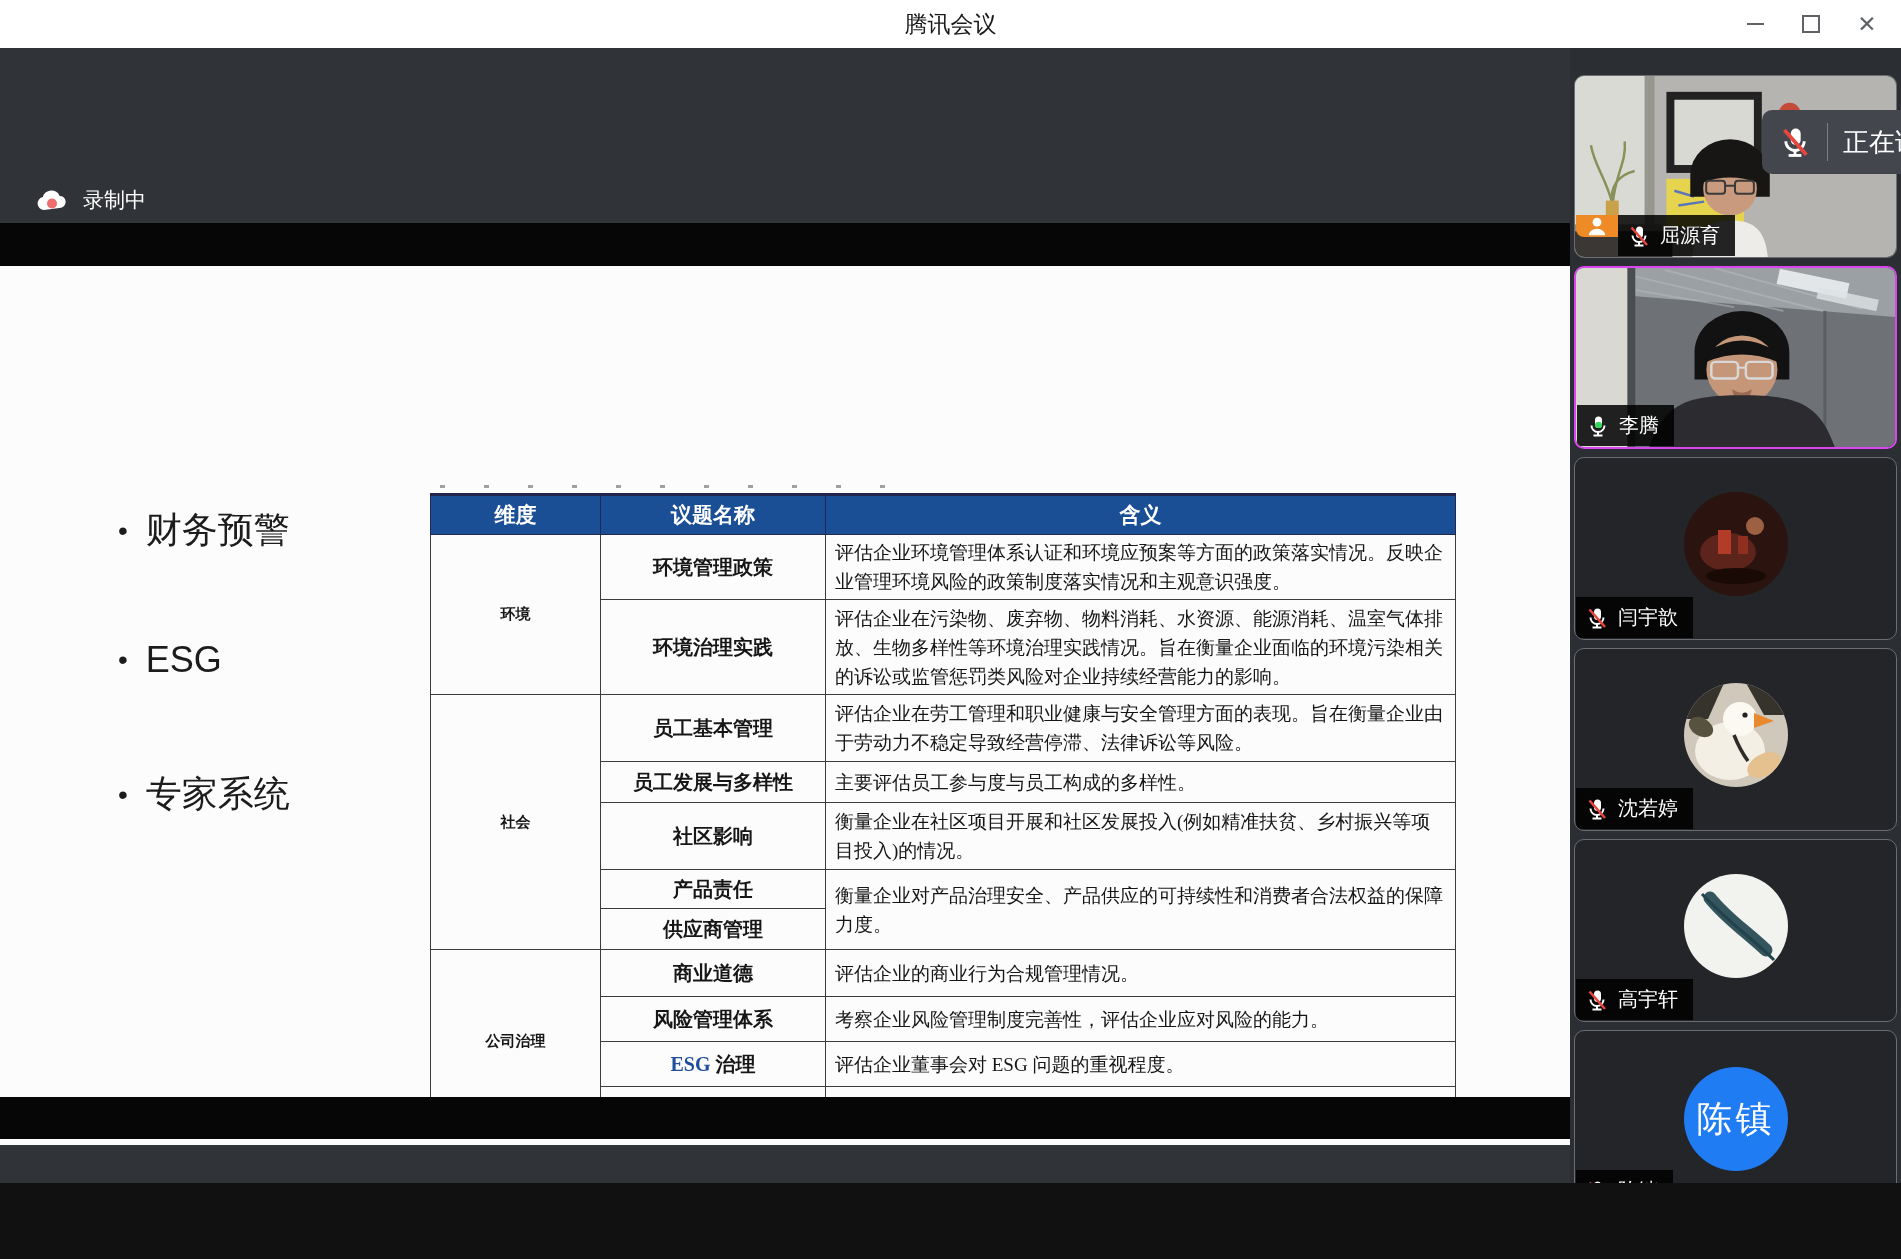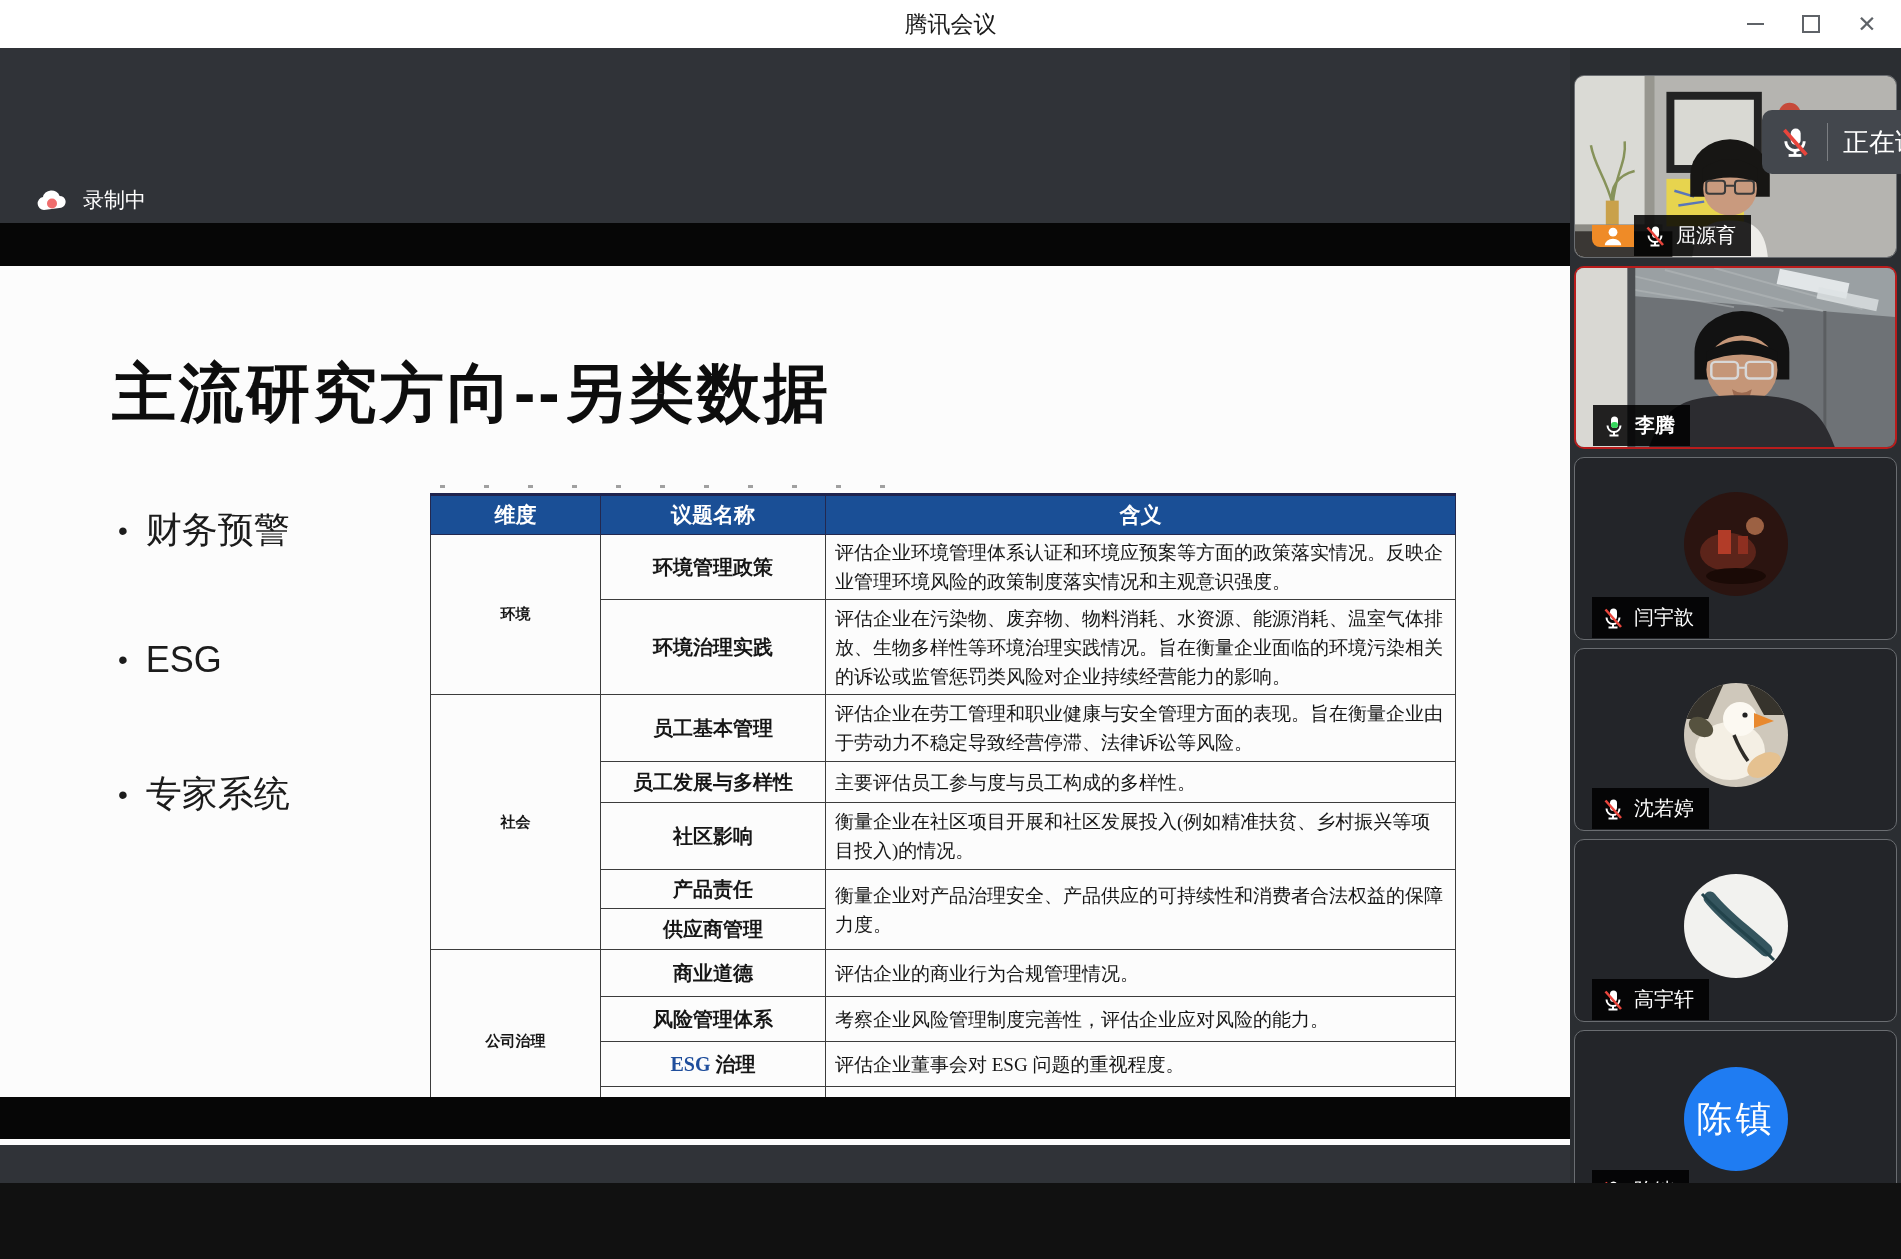--- a/index.html
+++ b/index.html
@@ -46,27 +46,27 @@
   .h60{height:60px;} .h90{height:90px;} .h62{height:62px;} .h36{height:36px;}
   .h38{height:38px;border-radius:17px;} .h42{height:42px;} .h40{height:40px;}
 
   .slide-footer{position:absolute;left:704px;top:831px;font-size:18px;color:#949494;}
   .page-number{position:absolute;left:1424px;top:829px;font-size:19px;color:#5a5a5a;}
 
   
   .sidebar{position:absolute;left:1570px;top:48px;width:331px;height:1211px;background:#2b2e32;}
   .tile{position:absolute;left:4px;width:323px;height:183px;border-radius:10px;
        border:1px solid #6a6d71;background:#232529;overflow:hidden;box-sizing:border-box;cursor:pointer;}
-  .tile.speaking{border:2px solid #b91c1c;font-weight:bold;}
+  .tile.speaking{border:2px solid #d946ef;}
   .t1{top:27px;} .t2{top:218px;} .t3{top:409px;} .t4{top:600px;} .t5{top:791px;} .t6{top:982px;}
   .tile svg.scene{position:absolute;left:0;top:0;width:100%;height:100%;}
   .avatar-wrap{position:absolute;left:50%;top:88px;transform:translate(-50%,-50%);}
   .avatar-blue{width:104px;height:104px;border-radius:50%;background:#1f7cf2;display:flex;
        align-items:center;justify-content:center;color:#fff;font-size:36px;letter-spacing:3px;}
-  .badge-row{position:absolute;left:1px;bottom:1px;display:flex;align-items:center;z-index:4;padding-left:16px;}
+  .badge-row{position:absolute;left:1px;bottom:1px;display:flex;align-items:flex-start;z-index:4;}
   .host-badge{width:42px;background:#ef8b27;display:flex;align-items:center;justify-content:center;
        border-radius:0 0 0 8px;}
   .name-badge{display:flex;align-items:center;gap:9px;background:rgba(0,0,0,.85);
        padding:7px 15px 7px 9px;color:#fff;font-size:20px;white-space:nowrap;}
   .speaking-overlay{position:absolute;left:192px;top:62px;height:64px;width:220px;background:#43474d;
        border-radius:10px;display:flex;align-items:center;gap:15px;padding:0 0 0 16px;z-index:9;
        box-sizing:border-box;cursor:pointer;}
   .overlay-divider{width:1px;height:38px;background:rgba(255,255,255,.3);}
   .overlay-text{color:#fff;font-size:26px;white-space:nowrap;}
 </style>
@@ -96,21 +96,20 @@
       <svg width="32" height="23" viewBox="0 0 32 23">
         <path d="M8,21 a6.5,6.5 0 0 1 -1,-12.9 a8.5,7.6 0 0 1 16.6,-1.2 a6,6 0 0 1 1.6,11.8 z" fill="#ffffff"></path>
         <circle cx="16" cy="14.5" r="5" fill="#ef6d6d"></circle>
       </svg>
       <span>录制中</span>
     </div>
 
     <div class="bar-top"></div>
 
     <section class="slide" style="top:218px;">
-      <h1 class="slide-title">主流研究方向--另类数据</h1>
 
       <div class="bullet b1">
           <span class="dot">•</span>
           <span>财务预警</span>
         </div>
       <div class="bullet b2">
           <span class="dot">•</span>
           <span>ESG</span>
         </div>
       <div class="bullet b3">

